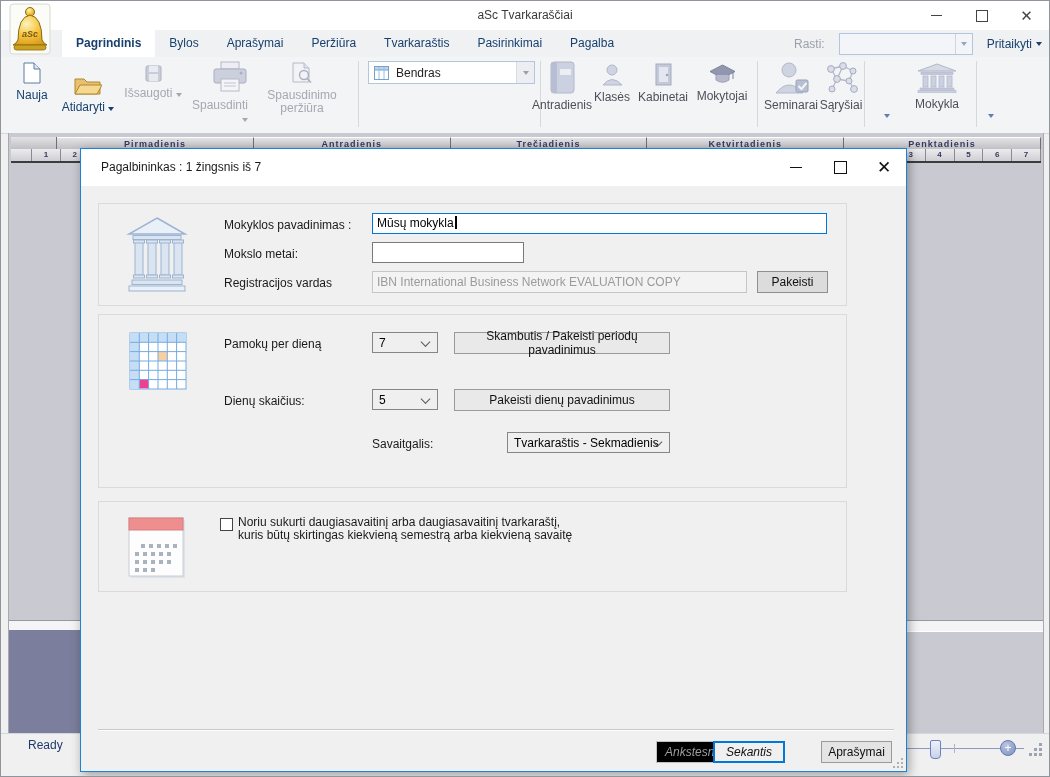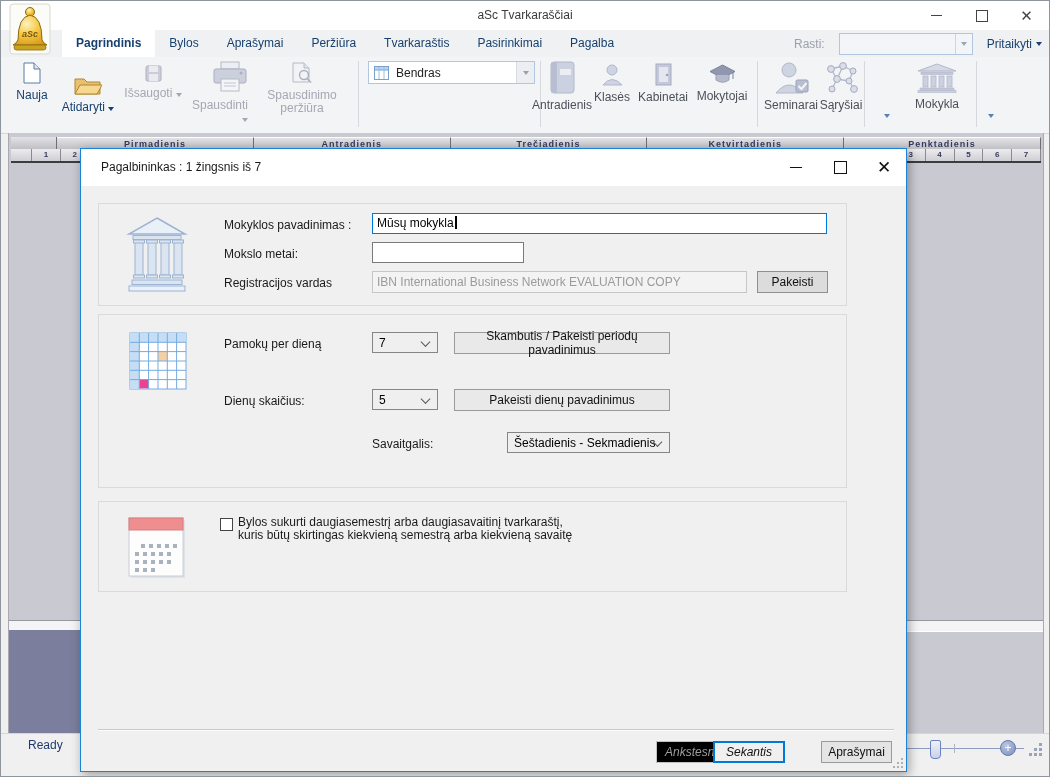--- a/index.html
+++ b/index.html
@@ -498,21 +498,21 @@
     <span class="flabel" style="left:125px;top:79px;">Dienų skaičius:</span>
     <div class="combo" style="left:273px;top:74px;width:66px;height:21px;">
       <span>5</span>
         <span class="chev"></span>
     </div>
     <div class="pushbtn" style="left:355px;top:74px;width:216px;height:22px;">
       <span>Pakeisti dienų pavadinimus</span>
     </div>
     <span class="flabel" style="left:273px;top:122px;">Savaitgalis:</span>
     <div class="combo" style="left:408px;top:117px;width:163px;height:21px;">
-      <span>Šeštadienis - Sekmadienis</span>
+      <span>Tvarkaraštis - Sekmadienis</span>
         <span class="chev"></span>
     </div>
   </div>
 
   <div class="sect sect3">
     <svg style="position:absolute;left:28px;top:12px;" width="60" height="66" viewBox="0 0 60 66">
       <rect x="4" y="6" width="54" height="58" fill="#dfe3e8"></rect>
       <rect x="2" y="4" width="54" height="58" fill="#fdfdfe" stroke="#c8ccd4"></rect>
       <rect x="2" y="4" width="54" height="12" fill="#ef8e8e" stroke="#d87f7f"></rect>
       <g fill="#a9b3bf">
@@ -531,21 +531,21 @@
           <rect x="24" y="46" width="4" height="4"></rect>
           <rect x="32" y="46" width="4" height="4"></rect>
           <rect x="40" y="46" width="4" height="4"></rect>
         <rect x="8" y="54" width="4" height="4"></rect>
           <rect x="16" y="54" width="4" height="4"></rect>
           <rect x="24" y="54" width="4" height="4"></rect>
       </g>
     </svg>
     <div class="checkbox" style="left:121px;top:16px;"></div>
     <div class="cb-text" style="left:139px;top:14px;">
-      <div>Bylos sukurti daugiasemestrį arba daugiasavaitinį tvarkaraštį,</div>
+      <div>Noriu sukurti daugiasavaitinį arba daugiasavaitinį tvarkaraštį,</div>
       <div>kuris būtų skirtingas kiekvieną semestrą arba kiekvieną savaitę</div>
     </div>
   </div>
 
   <div class="dlg-sep"></div>
   <div class="footbtn disabled" style="left:575px;width:76px;">
     <span>Ankstesnis</span>
   </div>
   <div class="footbtn default" style="left:632px;width:72px;font-style:italic;">
     <span>Sekantis</span>

